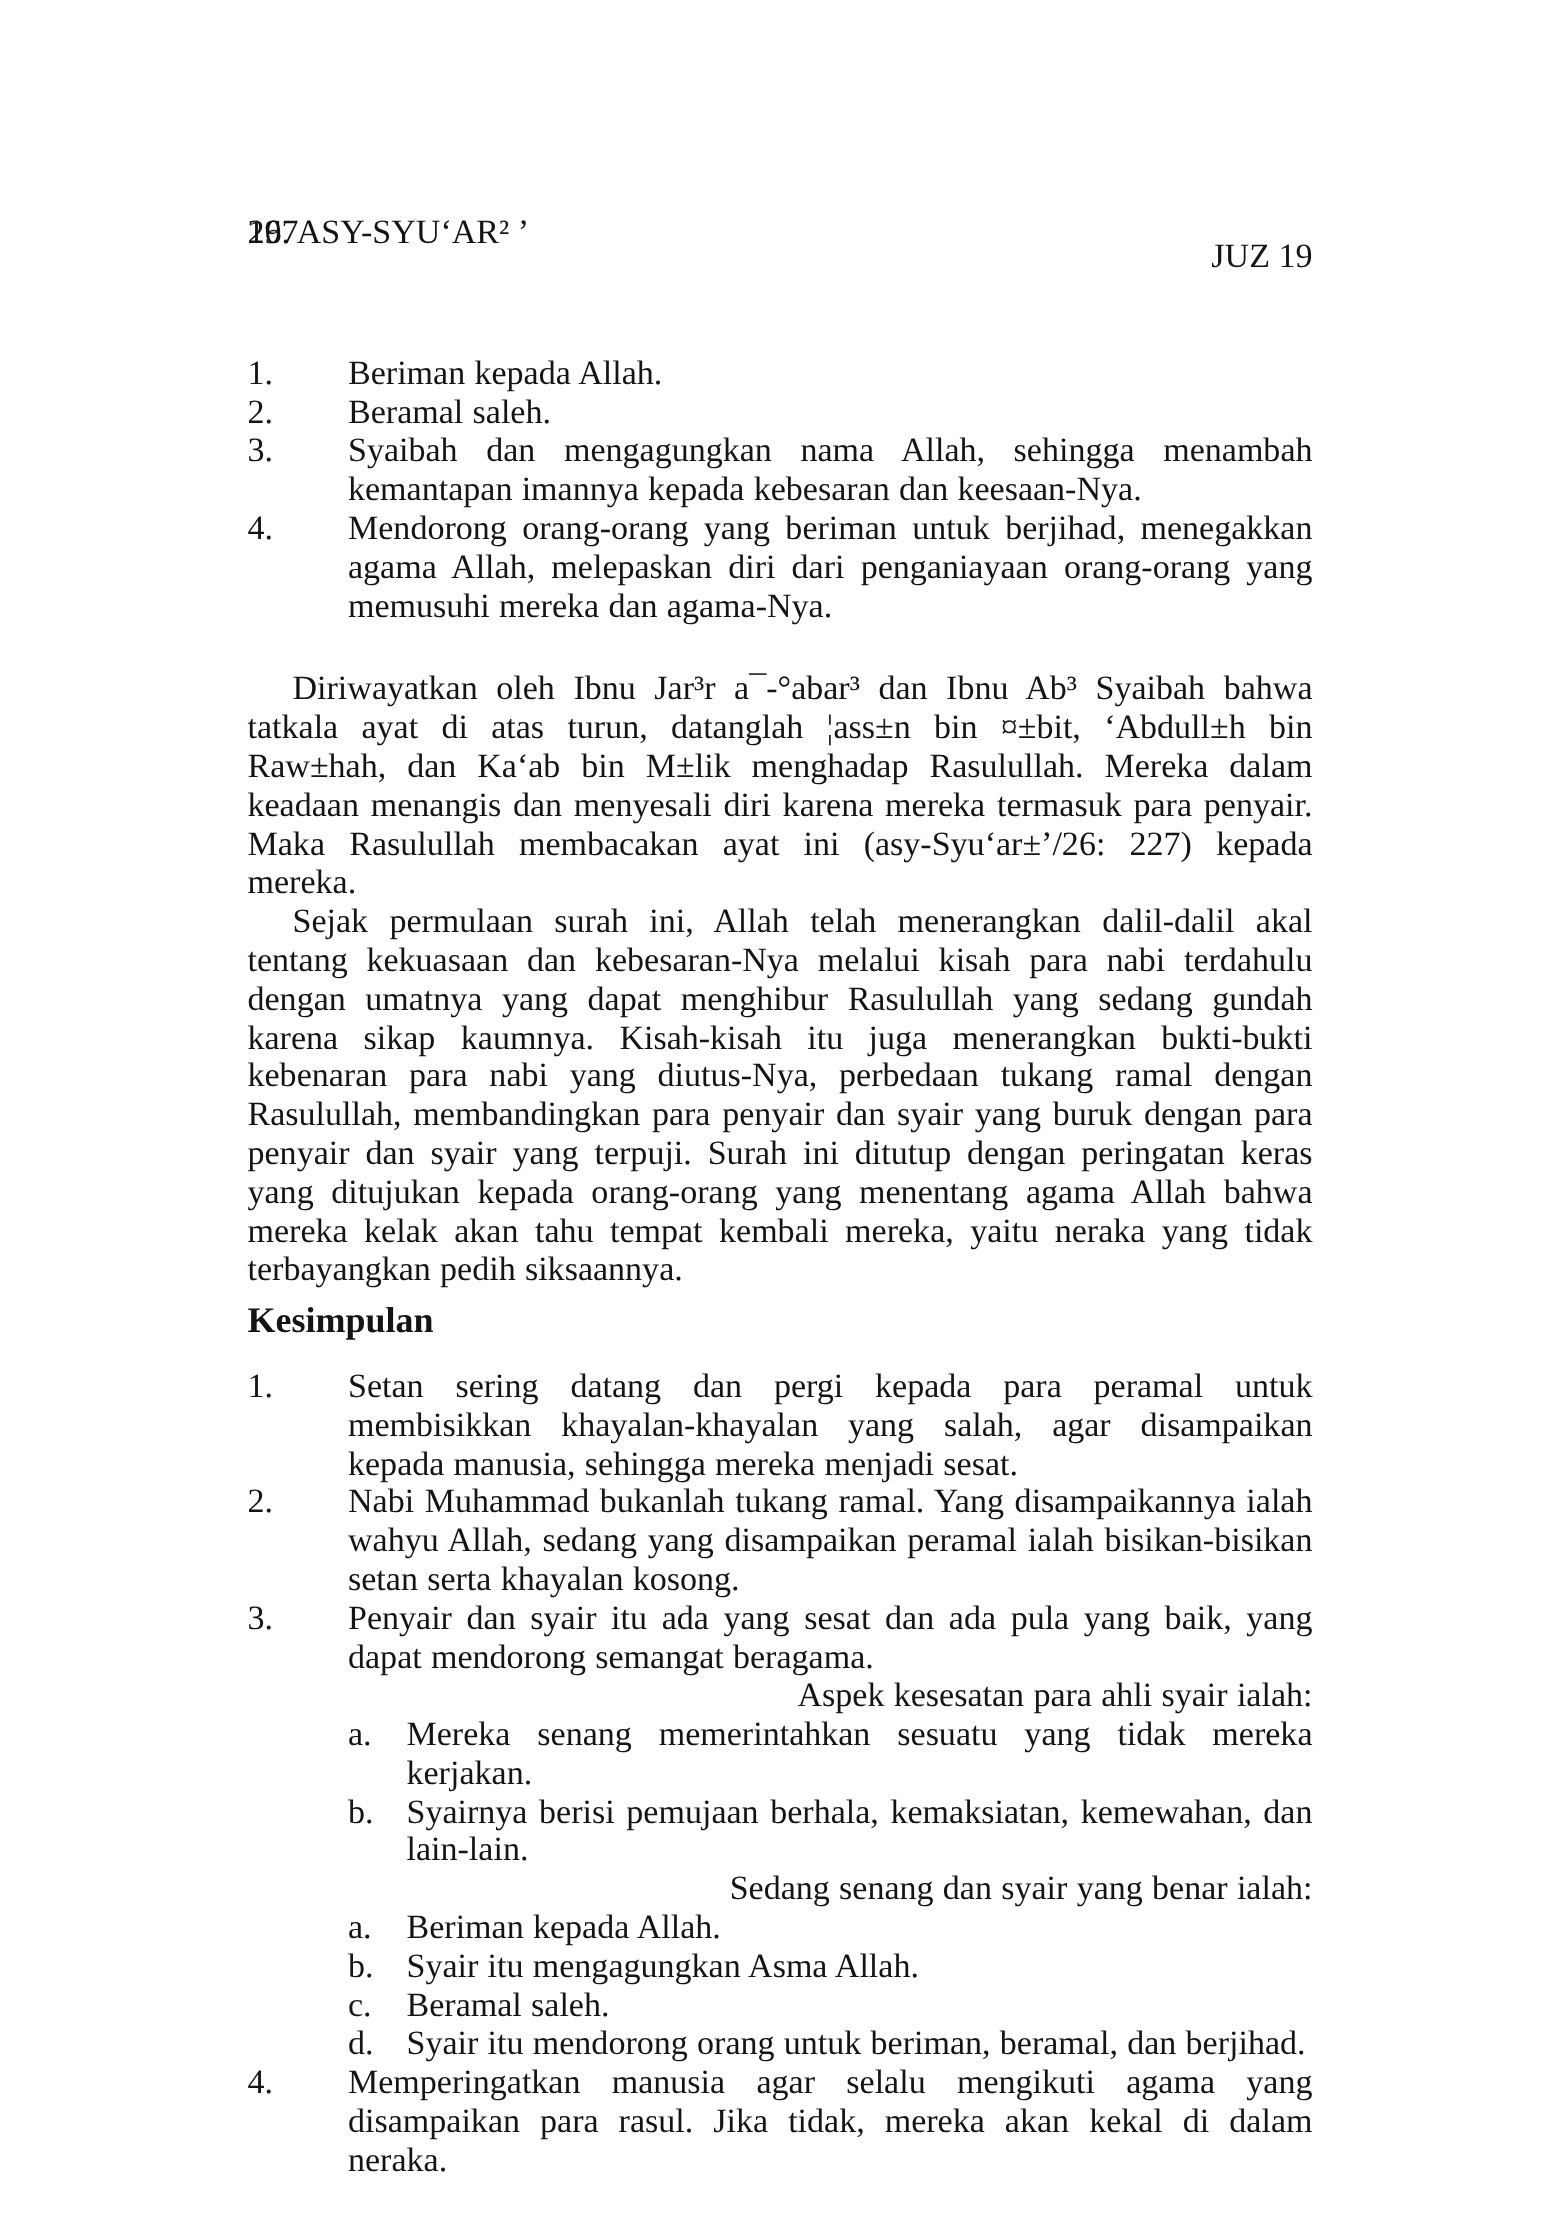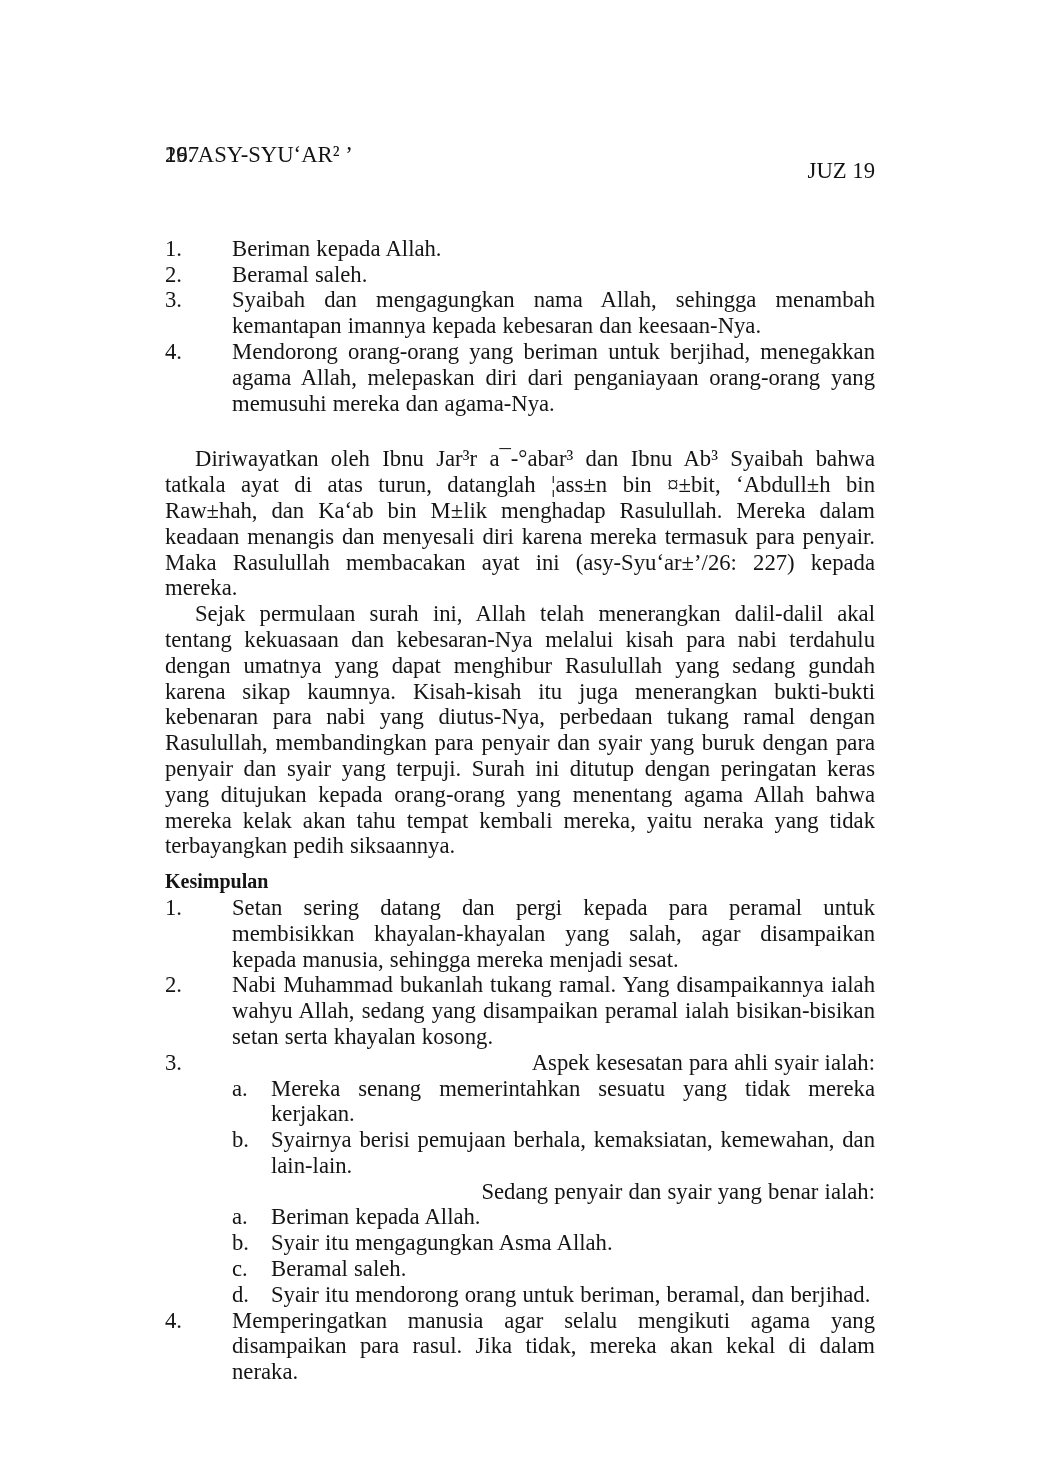--- a/index.html
+++ b/index.html
@@ -33,22 +33,22 @@
 
   .para {
     margin: 0;
     text-align: justify;
     text-indent: 30px;
     word-spacing: 0.5px;
   }
   .para-first { margin-top: 30px; }
 
   .k-heading {
-    margin: 10px 0 0 0;
-    font-size: 20px;
+    margin: 10px 0 16px 0;
+    font-size: 24px;
     font-weight: bold;
     line-height: 25.8px;
   }
 
   .sub-list { margin: 0; padding: 0; list-style: none; }
   .sub-list li { display: flex; }
   .sub-marker { flex: 0 0 39px; width: 39px; }
   .sub-body { flex: 1 1 auto; text-align: justify; word-spacing: 0.5px; }
   .sub-intro { text-align: right; }
 </style>
@@ -92,32 +92,33 @@
       <span class="marker">1.</span>
       <div class="li-body">Setan sering datang dan pergi kepada para peramal untuk membisikkan khayalan-khayalan yang salah, agar disampaikan kepada manusia, sehingga mereka menjadi sesat.</div>
     </li>
     <li>
       <span class="marker">2.</span>
       <div class="li-body">Nabi Muhammad bukanlah tukang ramal. Yang disampaikannya ialah wahyu Allah, sedang yang disampaikan peramal ialah bisikan-bisikan setan serta khayalan kosong.</div>
     </li>
     <li>
       <span class="marker">3.</span>
       <div class="li-body">
+        <div>Penyair dan syair itu ada yang sesat dan ada pula yang baik, yang dapat mendorong semangat beragama.</div>
         <div class="sub-intro">Aspek kesesatan para ahli syair ialah:</div>
         <ol class="sub-list">
           <li>
             <span class="sub-marker">a.</span>
             <div class="sub-body">Mereka senang memerintahkan sesuatu yang tidak mereka kerjakan.</div>
           </li>
           <li>
             <span class="sub-marker">b.</span>
             <div class="sub-body">Syairnya berisi pemujaan berhala, kemaksiatan, kemewahan, dan lain-lain.</div>
           </li>
         </ol>
-        <div class="sub-intro">Sedang penyair dan syair yang benar ialah:</div>
+        <div class="sub-intro">Sedang senang dan syair yang benar ialah:</div>
         <ol class="sub-list">
           <li>
             <span class="sub-marker">a.</span>
             <div class="sub-body">Beriman kepada Allah.</div>
           </li>
           <li>
             <span class="sub-marker">b.</span>
             <div class="sub-body">Syair itu mengagungkan Asma Allah.</div>
           </li>
           <li>

